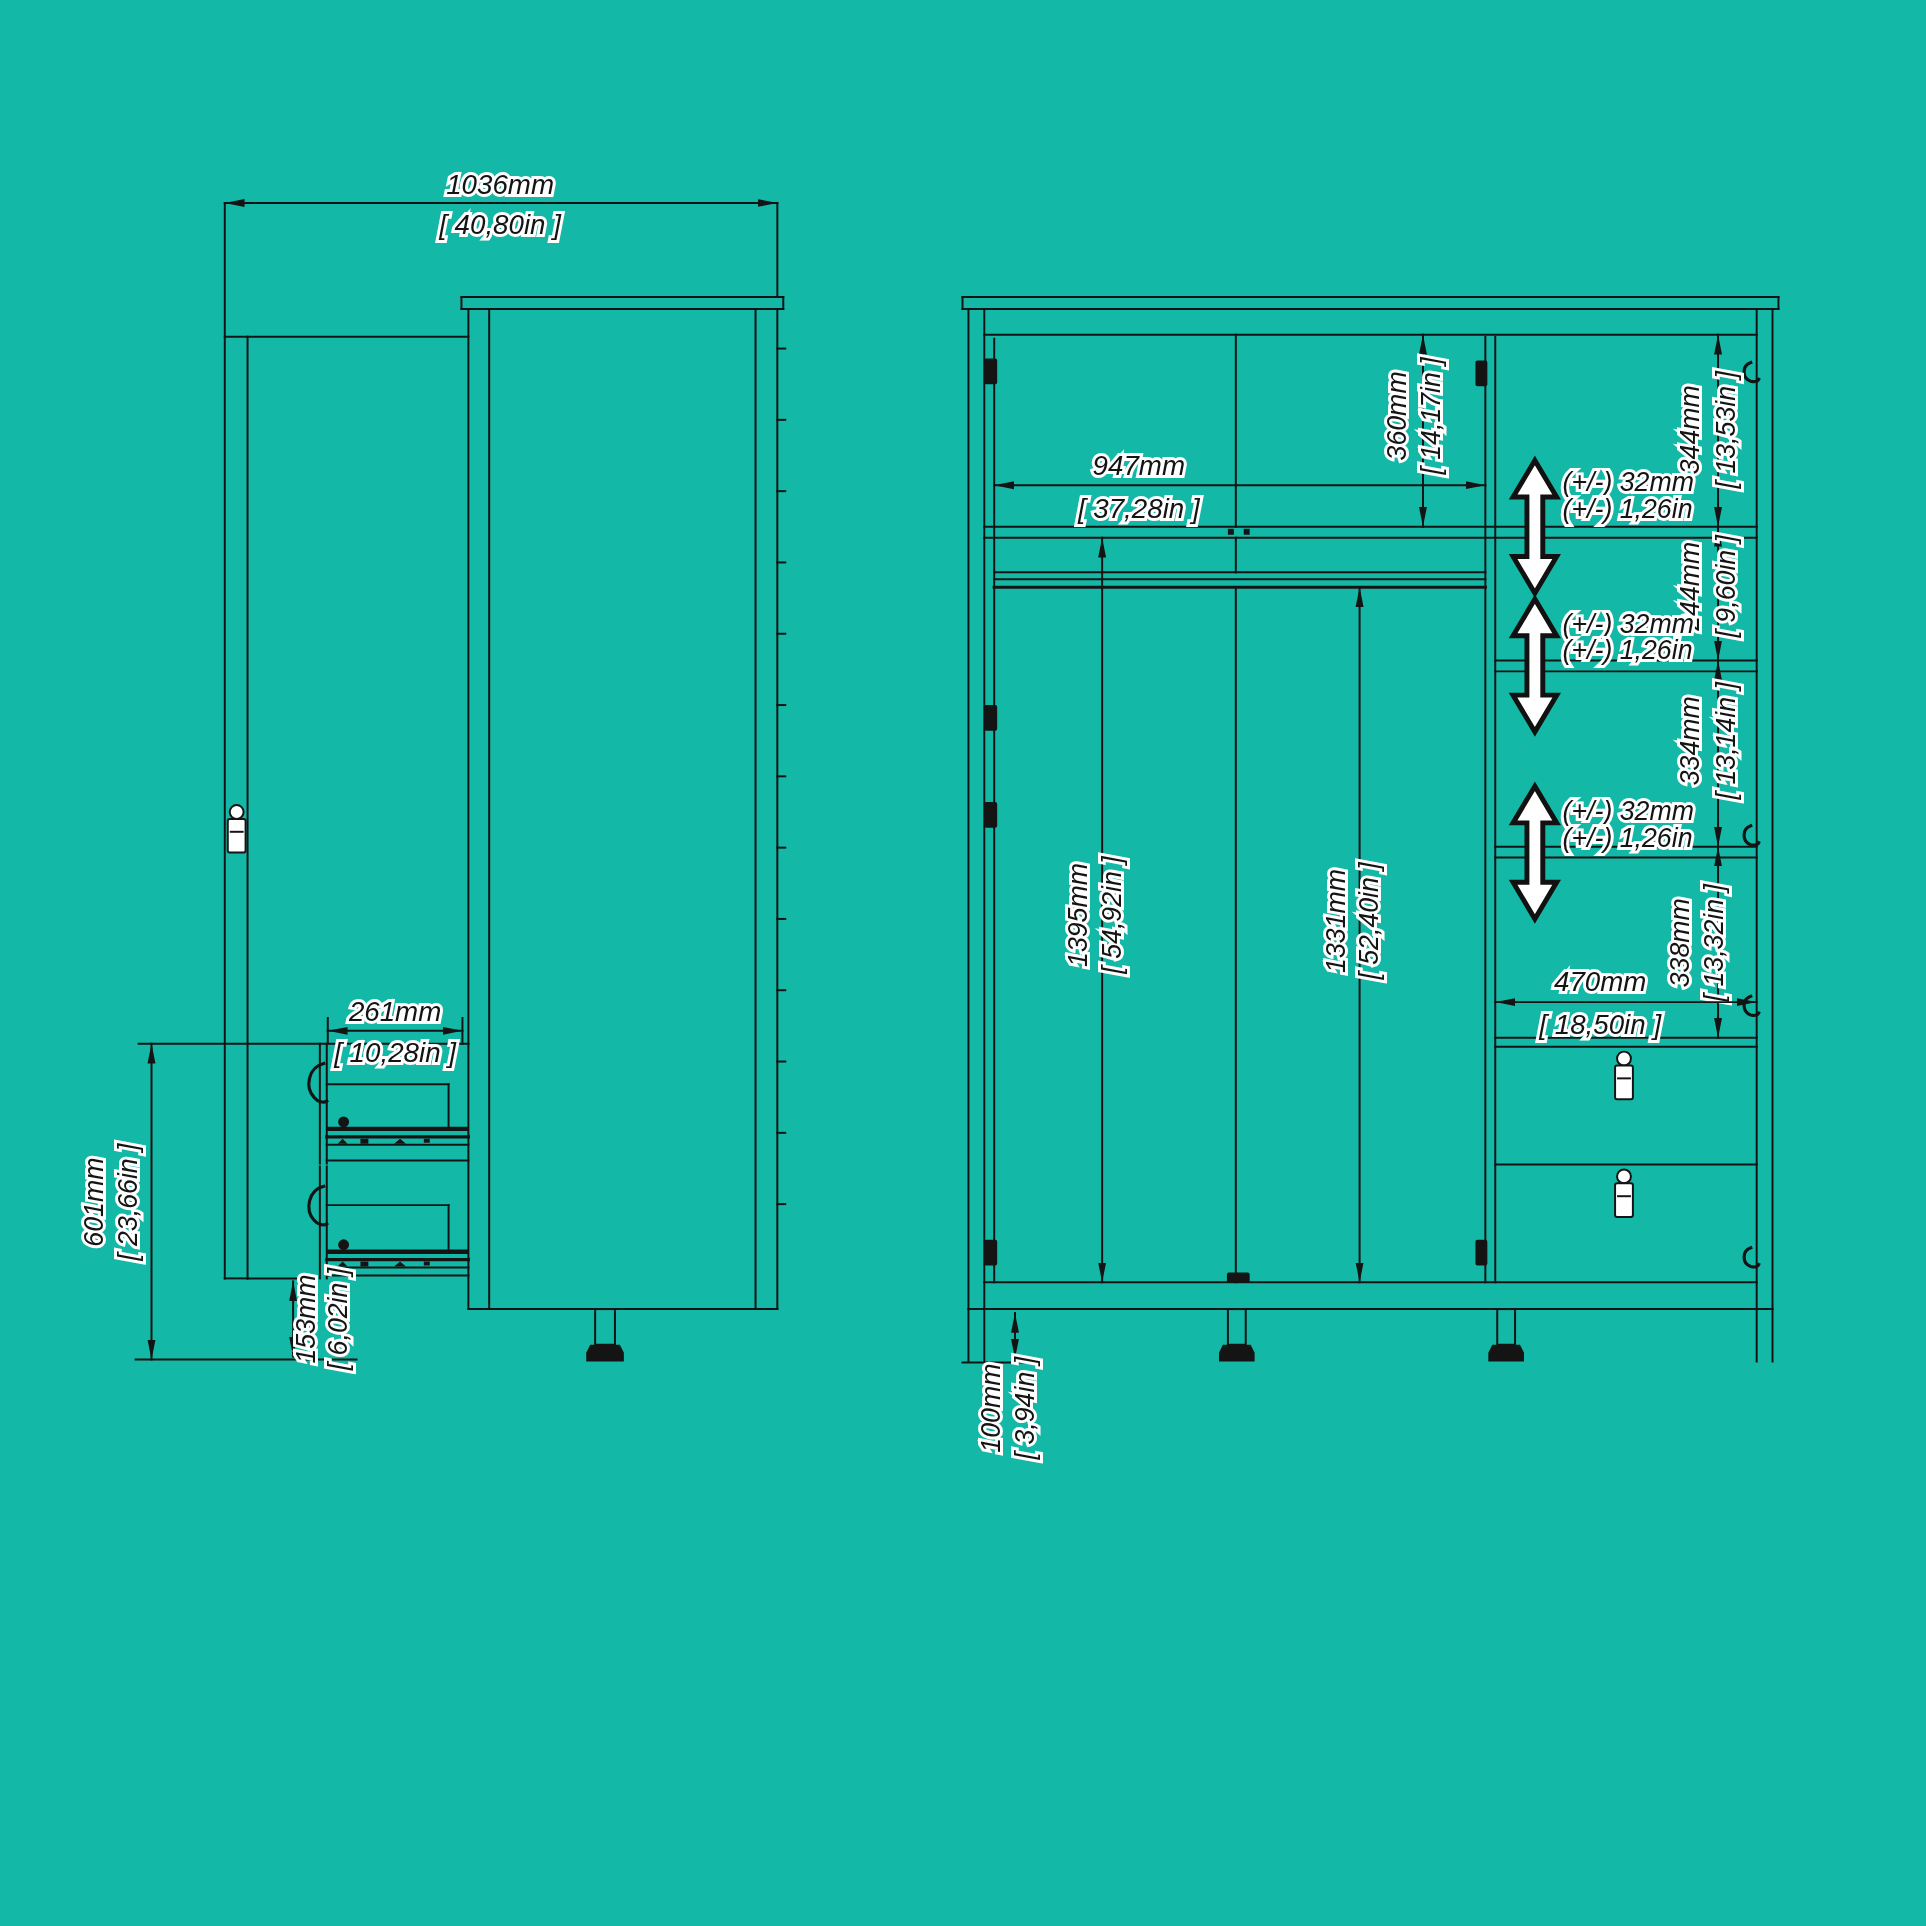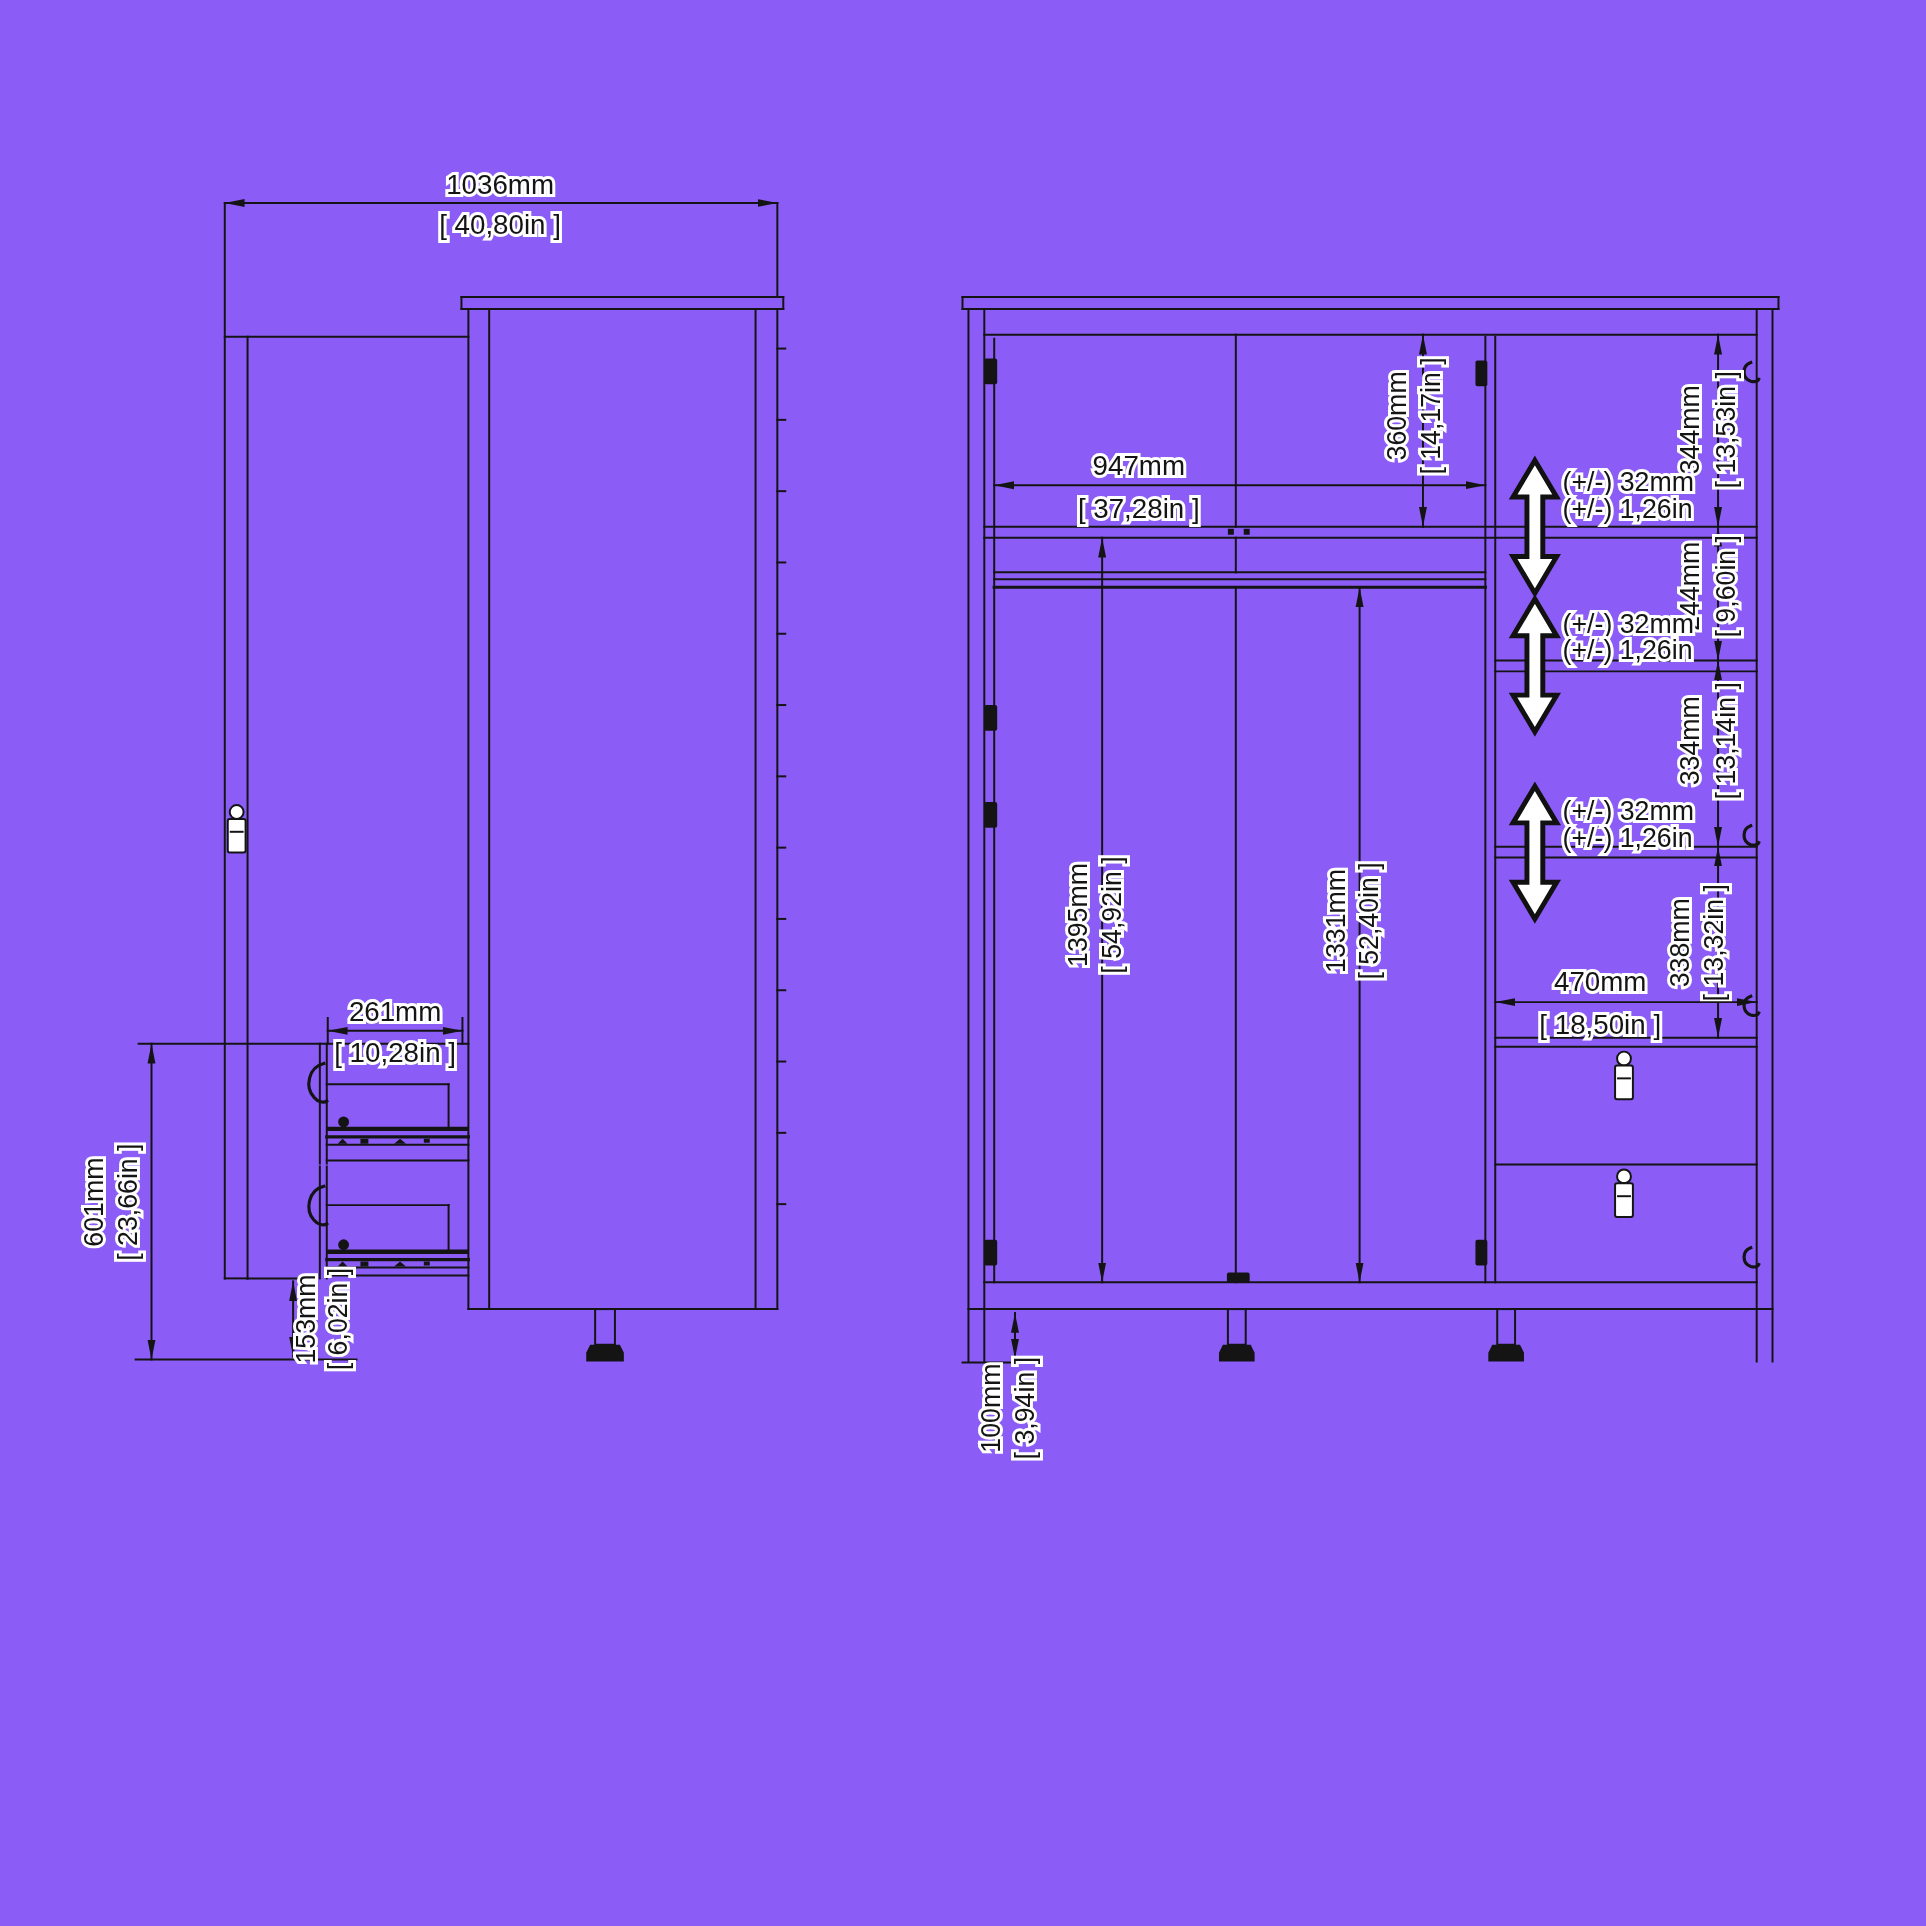--- a/index.html
+++ b/index.html
@@ -1,16 +1,16 @@
 <!DOCTYPE html>
 <html><head>
 <meta charset="utf-8">
 <style>
   html,body { margin:0; padding:0; background:#ffffff; }
-  .canvas { position:relative; width:1927px; height:1927px; background:#8b5cf6; overflow:hidden; }
+  .canvas { position:relative; width:1927px; height:1927px; background:#14b8a6; overflow:hidden;font-style:italic; }
   svg { position:absolute; left:0; top:0; }
   .ln  { stroke:#141414; stroke-width:2;   fill:none; stroke-linecap:square; }
   .ln3 { stroke:#141414; stroke-width:3.2; fill:none; stroke-linecap:square; }
   .ln4 { stroke:#141414; stroke-width:4.5; fill:none; stroke-linecap:butt; }
   .fillDark { fill:#141414; stroke:none; }
   .whiteBox { fill:#ffffff; stroke:#141414; stroke-width:2; }
   .adjArrow { fill:#ffffff; stroke:#111111; stroke-width:5; stroke-linejoin:miter; }
   .lbl { font-family:"Liberation Sans","DejaVu Sans",sans-serif; font-size:28px; fill:#141414;
          paint-order:stroke fill; stroke:#ffffff; stroke-width:6px; }
   .lblS { font-family:"Liberation Sans","DejaVu Sans",sans-serif; font-size:27px; fill:#141414;

